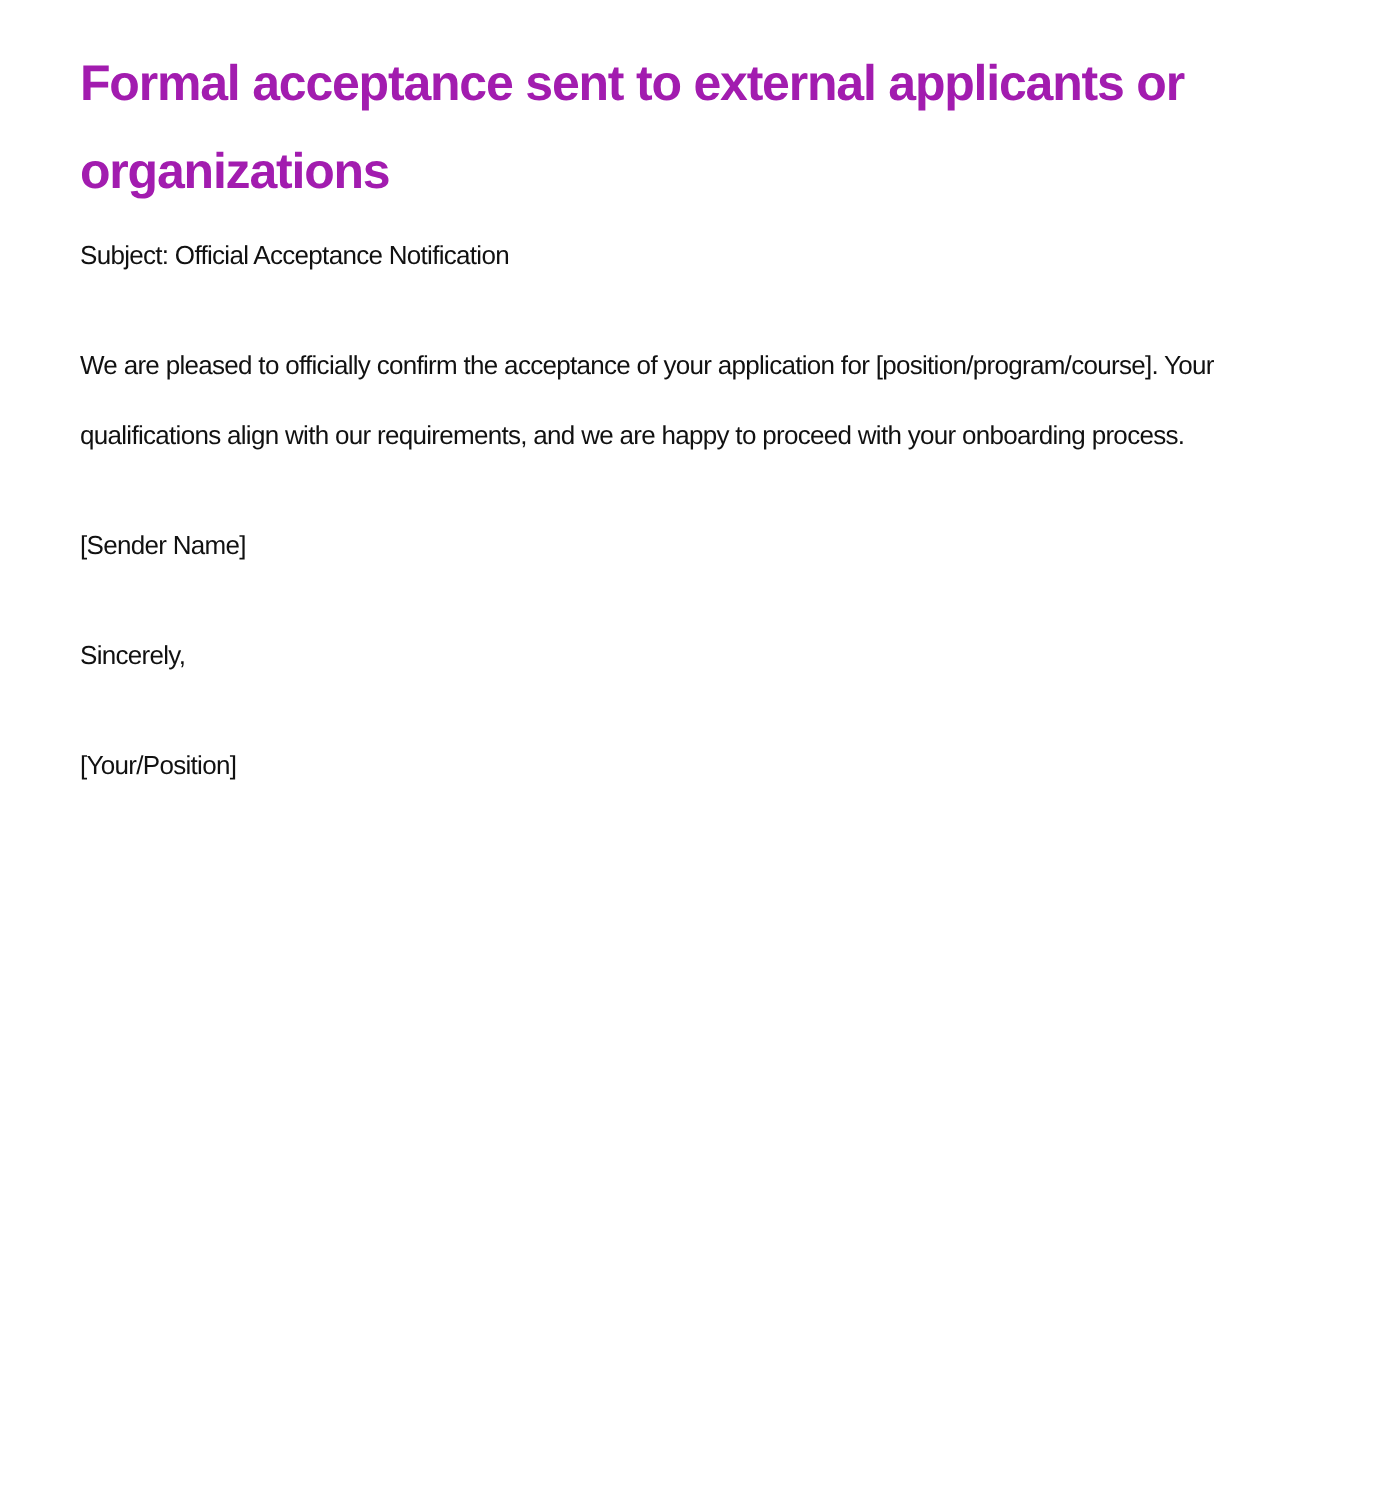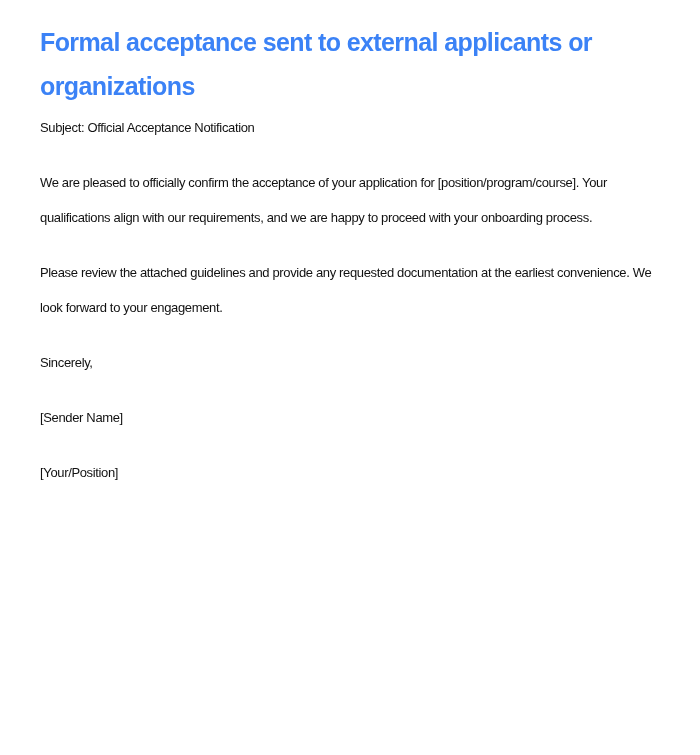--- a/index.html
+++ b/index.html
@@ -19,37 +19,36 @@
       box-sizing: border-box;
       width: 700px;
     }
     .doc-title {
       font-family: "Liberation Sans", sans-serif;
       font-weight: bold;
       font-size: 25px;
       line-height: 44px;
       margin: 0 0 2px 0;
       letter-spacing: -0.6px;
-      color: #3b82f6;
+      color: #a21caf;
     }
     .para {
       font-size: 13px;
       line-height: 35px;
       margin: 0 0 20px 0;
       letter-spacing: -0.35px;
       color: #111111;
     }
     .para.subject {
       margin-bottom: 20px;
     }
   </style>
 </head>
 <body>
 
 <div class="page">
   <h1 class="doc-title">Formal acceptance sent to external applicants or organizations</h1>
   <p class="para subject">Subject: Official Acceptance Notification</p>
   <p class="para">We are pleased to officially confirm the acceptance of your application for [position/program/course]. Your qualifications align with our requirements, and we are happy to proceed with your onboarding process.</p>
-  <p class="para">Please review the attached guidelines and provide any requested documentation at the earliest convenience. We look forward to your engagement.</p>
+  <p class="para">[Sender Name]</p>
   <p class="para">Sincerely,</p>
-  <p class="para">[Sender Name]</p>
   <p class="para">[Your/Position]</p>
 </div>
 
 </body></html>

